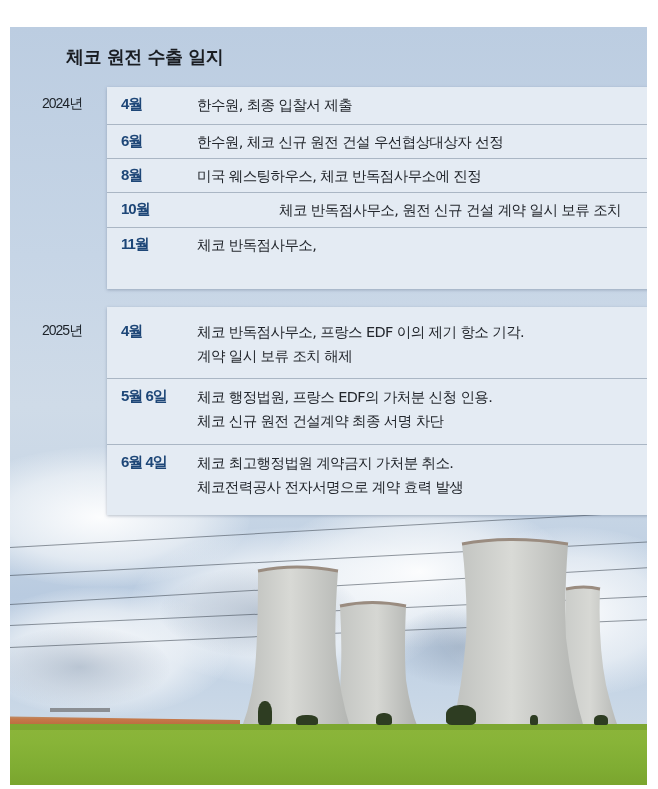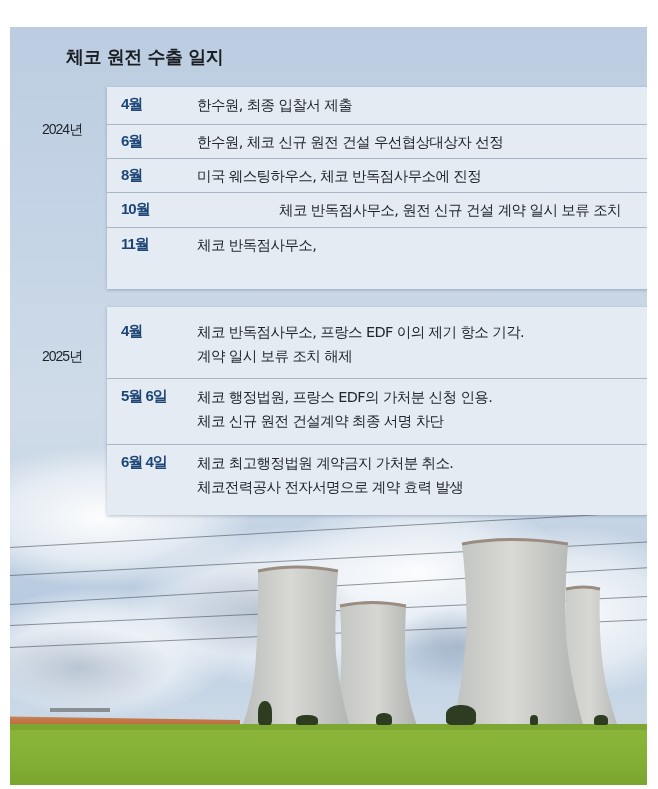--- a/index.html
+++ b/index.html
@@ -25,21 +25,21 @@
   .berm { position: absolute; left: 0; top: 686px; width: 230px; height: 14px;
           background: linear-gradient(180deg, #b7a48a 0%, #c4784a 45%, #b9693c 100%); clip-path: polygon(0 25%, 100% 50%, 100% 100%, 0 100%); }
   .berm-roof { position: absolute; top: 681px; height: 4px; background: #8b8f94; }
   .tree { position: absolute; background: #2e3d22; border-radius: 45% 45% 20% 20%; }
 
   
   .title { position: absolute; left: 40px; top: 44px; font-size: 18px; font-weight: bold; color: #1a1d22;
            letter-spacing: -0.5px; font-family: "DejaVu Sans", sans-serif; }
 
   .year { position: absolute; left: 42px; font-size: 14px; color: #1c2229; letter-spacing: -1px;
-          font-family: "Liberation Sans", sans-serif; margin-top: 26px; }
+          font-family: "Liberation Sans", sans-serif; }
 
   .box { position: absolute; left: 107px; width: 560px; background: #e4ebf3;
          box-shadow: 0 1px 3px rgba(60,80,110,0.35); padding-left: 44px; }
   .row { position: absolute; left: 0; right: 0; border-top: 1px solid #aab6c4; }
   .row:first-child { border-top: none; }
   .month { position: absolute; left: 14px; font-size: 15px; font-weight: bold; color: #1d4677;
            letter-spacing: -1px; font-family: "Liberation Sans", sans-serif; }
   .desc { position: absolute; left: 90px; right: 8px; font-size: 14.5px; color: #23272d; line-height: 24px;
           letter-spacing: -0.6px; font-family: "DejaVu Sans", sans-serif; white-space: nowrap; }
 </style>

